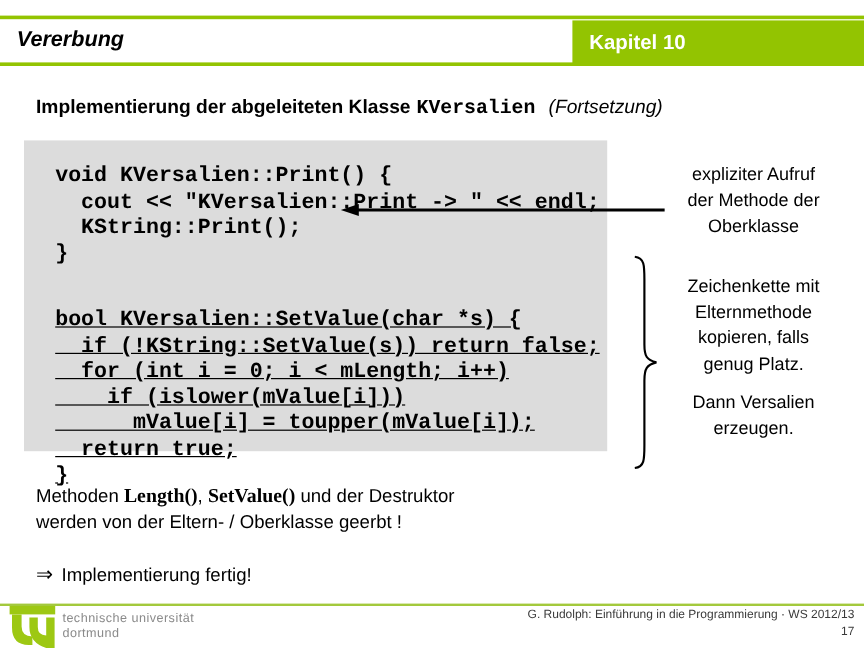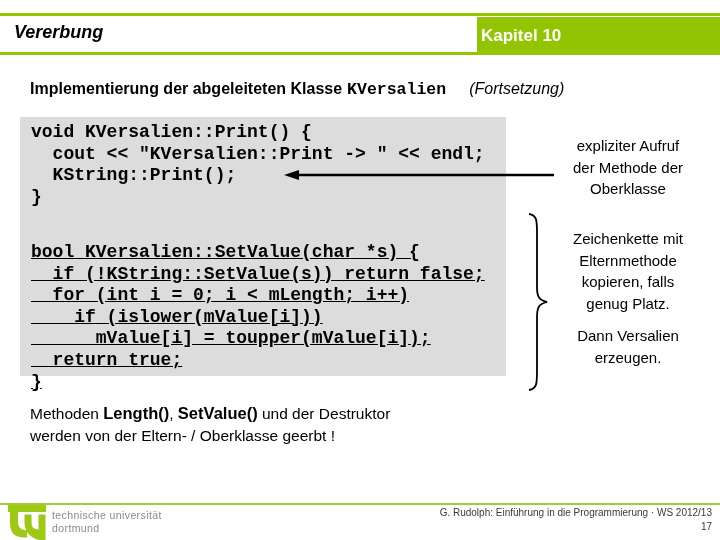--- a/index.html
+++ b/index.html
@@ -6,44 +6,44 @@
   .slide {
     position:relative; width:720px; height:540px; background:#ffffff;
     font-family:"Liberation Sans", sans-serif; overflow:hidden; color:#000;
   }
   
   .top-line   { position:absolute; left:0; top:13px; width:720px; height:3px; background:#93C401; }
   .header-title { position:absolute; left:14px; top:22px; font-size:18px; font-weight:bold; color:#000;font-style:italic; }
   .left-bottom-line { position:absolute; left:0; top:52px; width:478px; height:3px; background:#93C401; }
   .chapter-box {
     position:absolute; left:477px; top:17px; width:243px; height:38px; background:#93C401;
-    display:flex; align-items:center; color:#fff; font-size:17px; font-weight:bold; padding-left:4px; box-sizing:border-box;
+    display:flex; align-items:center; color:#fff; font-size:17px; font-weight:bold; padding-left:14px; box-sizing:border-box;
   }
   
   .heading { position:absolute; left:30px; top:80px; font-size:16px; font-weight:bold; white-space:nowrap; }
   .heading .h-mono { font-family:Liberation Mono, monospace; font-size:16.5px; margin:0 4px 0 5px; }
-  .heading .h-italic { font-style:italic; font-weight:normal; margin-left:19px; }
+  .heading .h-italic { font-style:italic; font-weight:normal; margin-left:7px; }
   
   .code-box { position:absolute; left:20px; top:117px; width:486px; height:259px; background:#DCDCDC; }
-  pre.code { margin:1px; padding:12px 0 0 10px; font-family:"Liberation Mono", monospace;
+  pre.code { margin:16px; padding:12px 0 0 10px; font-family:"Liberation Mono", monospace;
              font-weight:bold; font-size:18px; line-height:21.6px; white-space:pre; color:#000; }
   pre.code.first { padding-top:4px; }
   pre.code.second { margin-top:21.6px;text-decoration:underline; }
   
   .callout-arrow { position:absolute; left:284px; top:168px; }
   .brace { position:absolute; left:523px; top:211px; }
   
   .callout { position:absolute; left:548px; width:160px; text-align:center;
              font-size:15px; line-height:21.5px; white-space:pre-line; }
   .callout1 { top:135px; }
   .callout2 { top:228px; }
   .callout3 { top:325px;text-align:center; }
   
   .note { position:absolute; left:30px; top:402px; width:490px; font-size:15.5px; line-height:22px; }
-  .note .n-mono { font-family:Liberation Sans, sans-serif; font-weight:bold; font-size:16.5px; }
+  .note .n-mono { font-family:Liberation Serif, serif; font-weight:bold; font-size:16.5px; }
   .conclusion { position:absolute; left:30px; top:468px; font-size:15.5px; }
   .conclusion .impl-arrow { font-size:17px; margin-right:7px; }
   
   .footer-line { position:absolute; left:0; top:503px; width:720px; height:2px; background:#A3C93C; }
   .logo { position:absolute; left:7px; top:505px; width:40px; height:36px; }
   .uni-name { position:absolute; left:52px; top:509px; font-size:10.5px; line-height:12.5px;
               color:#8A8A8A; letter-spacing:0.4px; }
   .credit-block { position:absolute; right:8px; top:506px; text-align:right;
                   font-size:10px; line-height:13.5px; color:#3A3A3A; }
 </style>
@@ -94,20 +94,23 @@
 der Methode der
 Oberklasse</div>
   <div class="callout callout3">Dann Versalien
 erzeugen.</div>
 
   <div class="note">
     <span>Methoden </span><span class="n-mono">Length()</span><span>, </span><span class="n-mono">SetValue()</span><span> und der Destruktor</span><br>
     <span>werden von der Eltern- / Oberklasse geerbt !</span>
   </div>
 
+  <div class="conclusion">
+    <span class="impl-arrow">⇒</span><span>Implementierung fertig!</span>
+  </div>
 
   <div class="footer-line"></div>
   <svg class="logo" viewBox="0 0 40 36">
     <g fill="#9DC813">
       <rect x="1" y="0" width="38" height="7"></rect>
       <path d="M3 7 H11 V17 Q11 25 20 25.5 V32.5 H17 Q3 32.5 3 18 Z"></path>
       <path d="M17.5 9.5 H24.5 V17.5 Q24.5 24.5 31.5 24.5 V9.5 H38.5 V35 H31.5 Q17.5 30.5 17.5 17.5 Z"></path>
     </g>
   </svg>
   <div class="uni-name">

